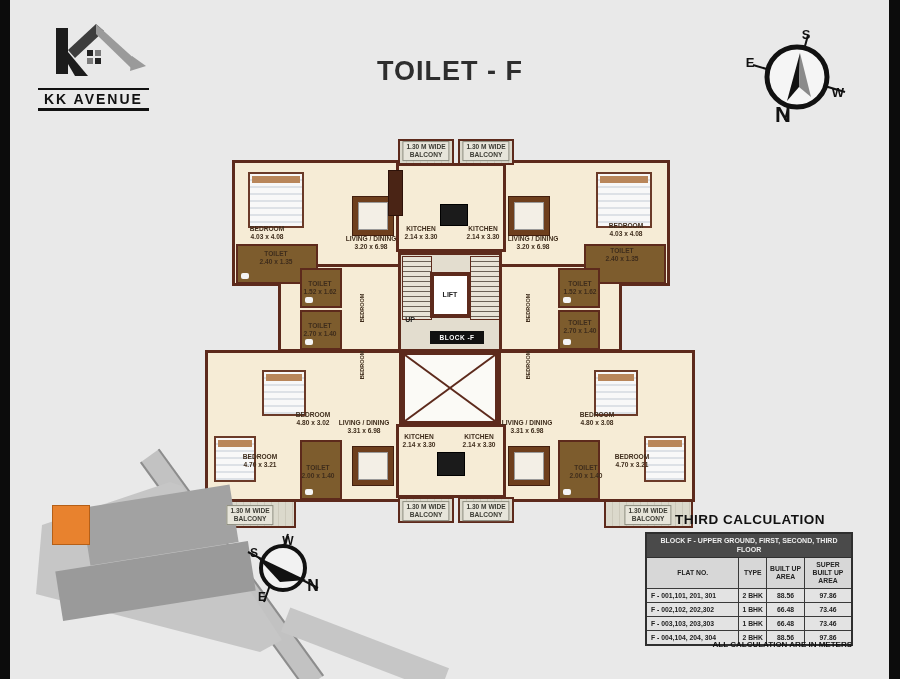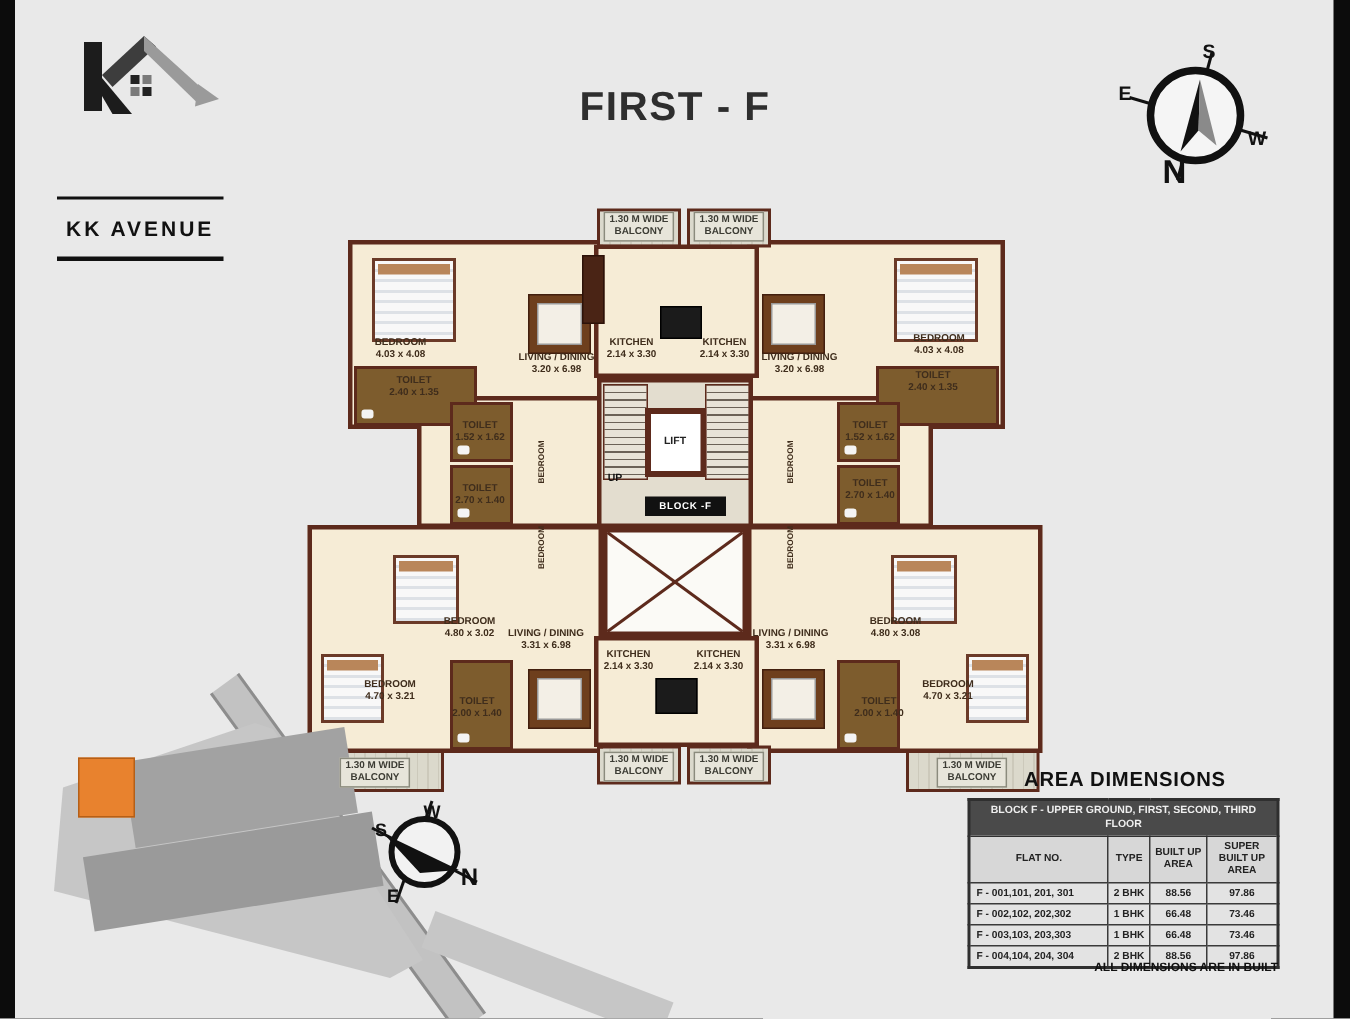--- a/index.html
+++ b/index.html
@@ -3,22 +3,22 @@
 <meta charset="utf-8">
 <style>
   html,body{margin:0;padding:0;background:#666;}
   #stage{position:relative;width:900px;height:679px;background:#e9e9e9;overflow:hidden;
          font-family:"Liberation Sans",sans-serif;}
   .abs{position:absolute;}
   
   .bar{position:absolute;top:0;height:679px;background:#0c0c0c;}
   
   #logo-icon{position:absolute;left:42px;top:20px;width:122px;height:66px;}
-  #logo-text{position:absolute;left:38px;top:88px;padding:11px 6px;font-size:14px;font-weight:bold;
-             letter-spacing:2px;color:#111;border-top:2px solid #111;border-bottom:3px solid #111;margin-top:43px;}
+  #logo-text{position:absolute;left:38px;top:88px;padding:1px 6px;font-size:14px;font-weight:bold;
+             letter-spacing:2px;color:#111;border-top:2px solid #111;border-bottom:3px solid #111;}
   #title-block{position:absolute;left:450px;top:56px;transform:translateX(-50%);
                font-size:27px;font-weight:bold;color:#2e2e2e;letter-spacing:1px;white-space:nowrap;}
   #title-sub{position:absolute;left:450px;top:87px;transform:translateX(-50%);
              font-size:16px;font-weight:bold;color:#2e2e2e;white-space:nowrap;}
   .cdir{position:absolute;transform:translate(-50%,-50%);font-weight:bold;color:#111;}
   
   .room{position:absolute;background:#f6ecd6;border:3px solid #5d2a1c;box-sizing:border-box;}
   .core{background:#e3ddcf;}
   .shaft{background:#fbfaf6;}
   .wet{position:absolute;background:#7d5c2d;border:2px solid #5d2a1c;box-sizing:border-box;}
@@ -77,21 +77,21 @@
     <polygon points="26,30 54,4 62,11 33,38" fill="#3d3d3d"></polygon>
     <polygon points="54,4 96,42 89,48 54,14" fill="#9a9a9a"></polygon>
     <polygon points="90,36 104,46 88,51" fill="#9a9a9a"></polygon>
     <rect x="45" y="30" width="6" height="6" fill="#222"></rect>
     <rect x="53" y="30" width="6" height="6" fill="#7a7a7a"></rect>
     <rect x="45" y="38" width="6" height="6" fill="#7a7a7a"></rect>
     <rect x="53" y="38" width="6" height="6" fill="#222"></rect>
   </svg>
   <div id="logo-text">KK AVENUE</div>
 
-  <div id="title-block">FIRST -  F</div>
+  <div id="title-block">TOILET -  F</div>
 
   <svg class="abs" style="left:745px;top:25px;" width="110" height="105" viewBox="0 0 110 105">
     <line x1="63" y1="10" x2="40" y2="95" stroke="#111" stroke-width="2"></line>
     <line x1="8" y1="40" x2="100" y2="67" stroke="#111" stroke-width="2"></line>
     <circle cx="52" cy="52" r="30" fill="#f5f5f5" stroke="#111" stroke-width="5"></circle>
     <polygon points="55,28 42,76 54,62" fill="#111"></polygon>
     <polygon points="55,28 66,72 54,62" fill="#8a8a8a"></polygon>
   </svg>
   <div class="cdir" style="left:806px;top:34px;font-size:13px;">S</div>
   <div class="cdir" style="left:750px;top:62px;font-size:13px;">E</div>
@@ -299,21 +299,21 @@
     <line x1="48" y1="4" x2="24" y2="72" stroke="#111" stroke-width="2"></line>
     <circle cx="43" cy="38" r="22" fill="#f2f2f2" stroke="#111" stroke-width="4"></circle>
     <polygon points="16,26 66,50 40,52" fill="#111"></polygon>
   </svg>
   <div class="cdir" style="left:288px;top:541px;font-size:12px;">W</div>
   <div class="cdir" style="left:254px;top:553px;font-size:12px;">S</div>
   <div class="cdir" style="left:313px;top:586px;font-size:16px;">N</div>
   <div class="cdir" style="left:262px;top:597px;font-size:12px;">E</div>
 
   <div id="area-calc">
-    <div class="ac-title">AREA DIMENSIONS</div>
+    <div class="ac-title">THIRD CALCULATION</div>
     <table>
       <colgroup>
           <col style="width:94px">
           <col style="width:28px">
           <col style="width:38px">
           <col style="width:48px">
         </colgroup>
       <tbody>
           <tr class="band">
             <td colspan="4">BLOCK F - UPPER GROUND, FIRST, SECOND, THIRD FLOOR</td>
@@ -346,15 +346,15 @@
           </tr>
           <tr>
             <td class="flat">F - 004,104, 204, 304</td>
             <td>2 BHK</td>
             <td>88.56</td>
             <td>97.86</td>
           </tr>
         </tbody>
     </table>
   </div>
-  <div id="ac-foot">ALL DIMENSIONS ARE IN BUILT</div>
+  <div id="ac-foot">ALL CALCULATION ARE IN METERS</div>
 
 </div>
 
 </body></html>

